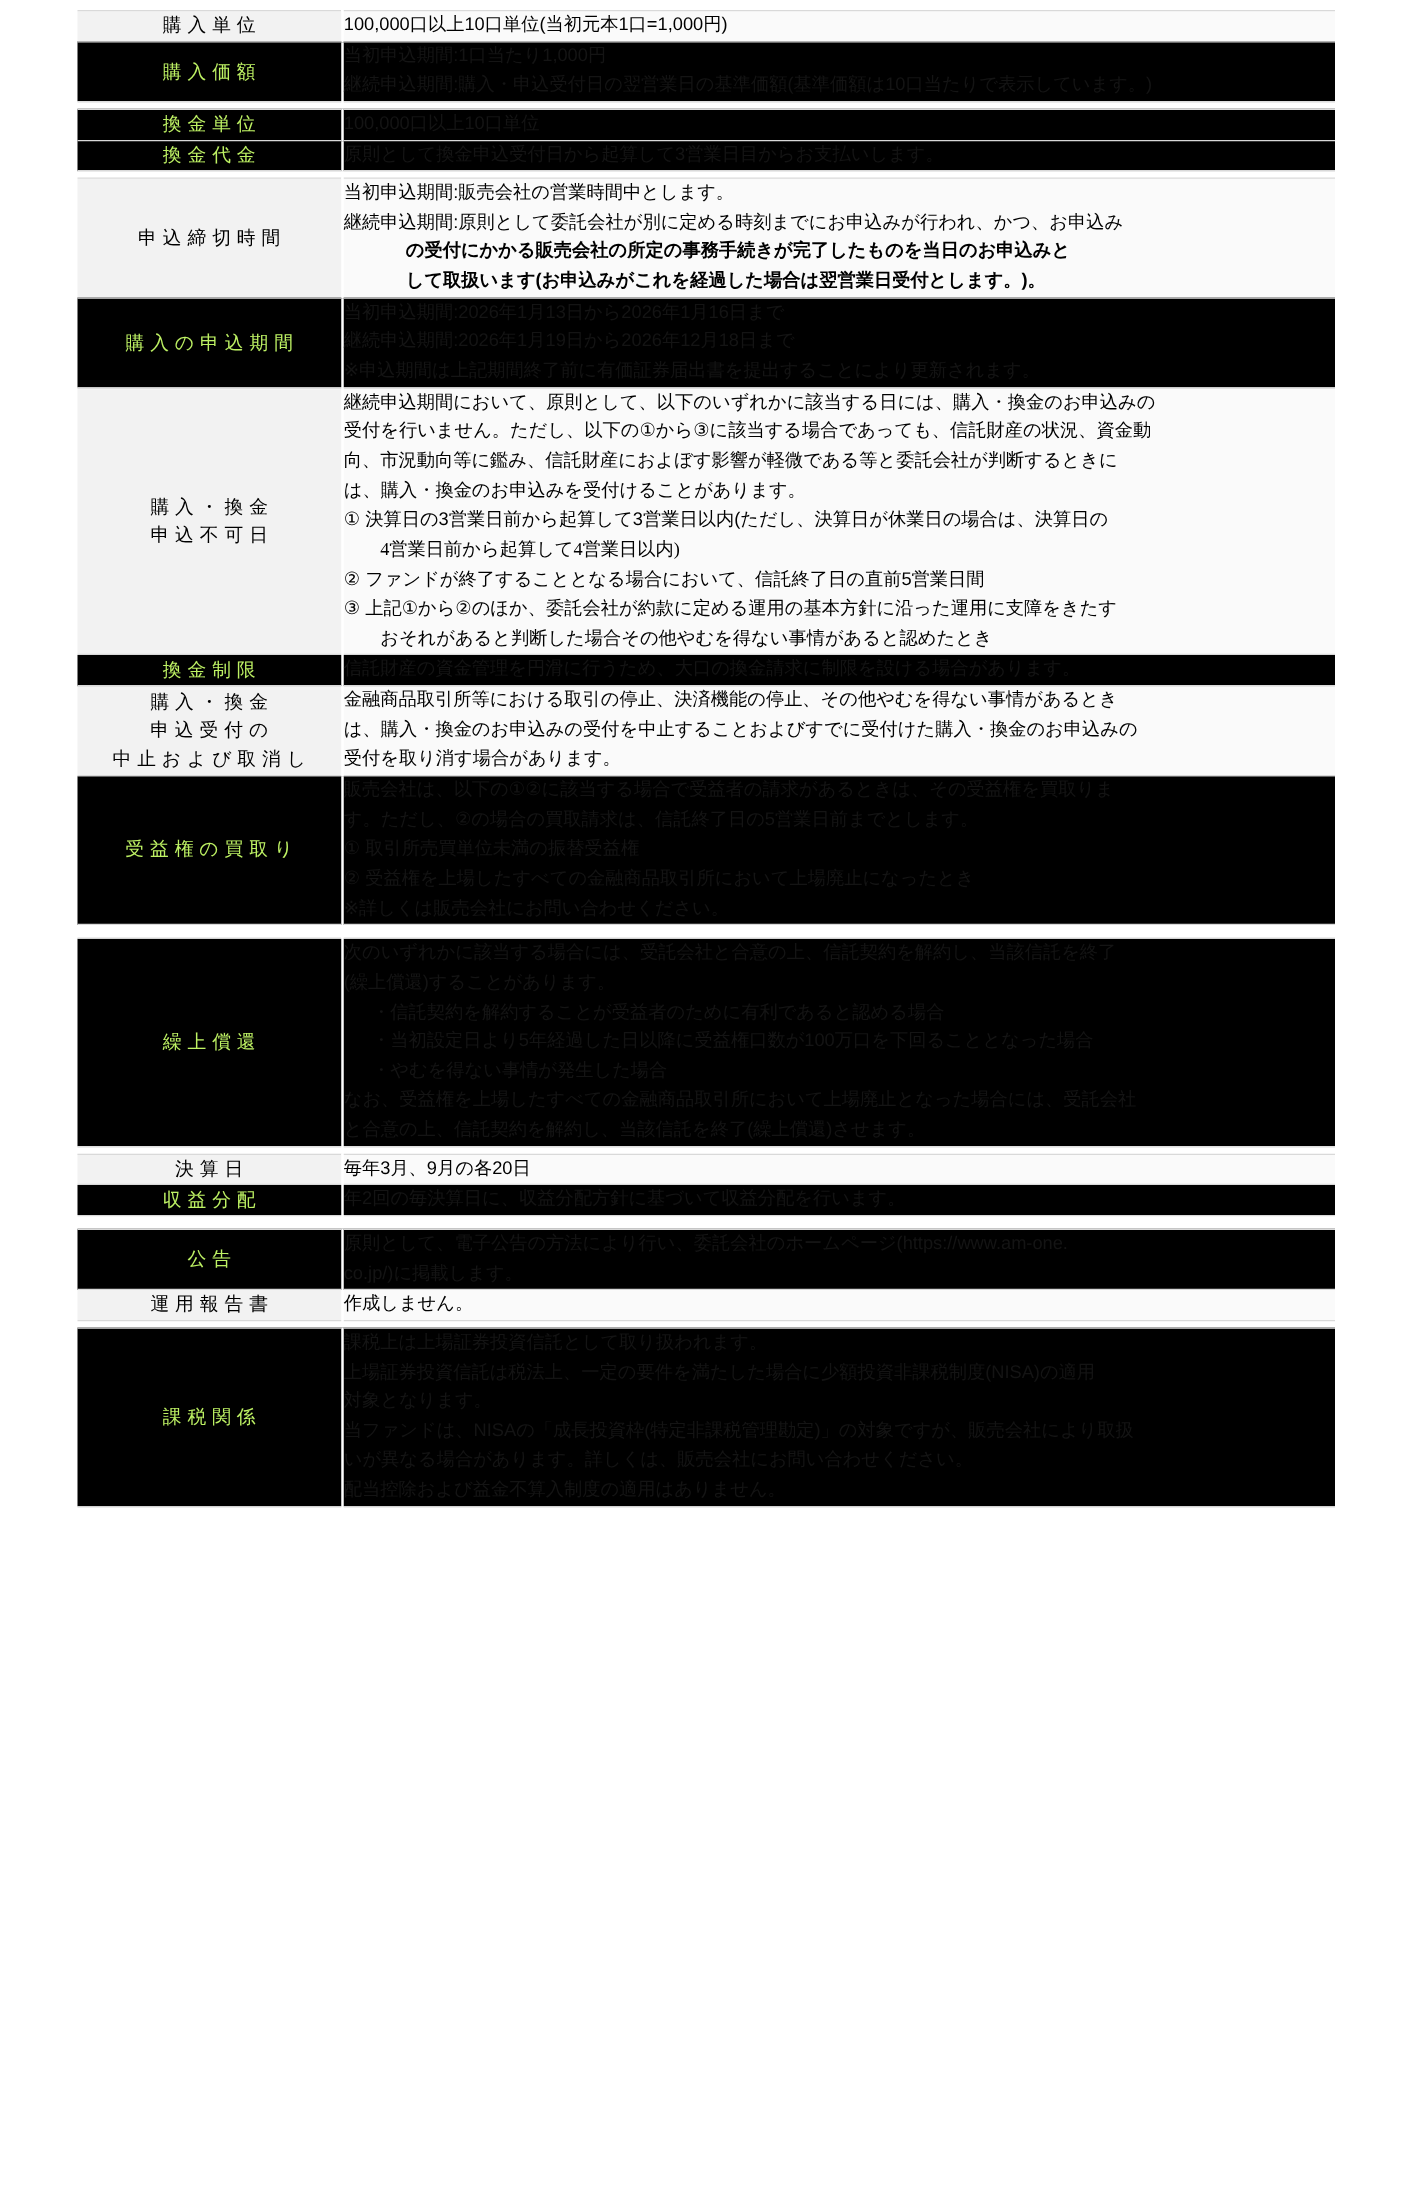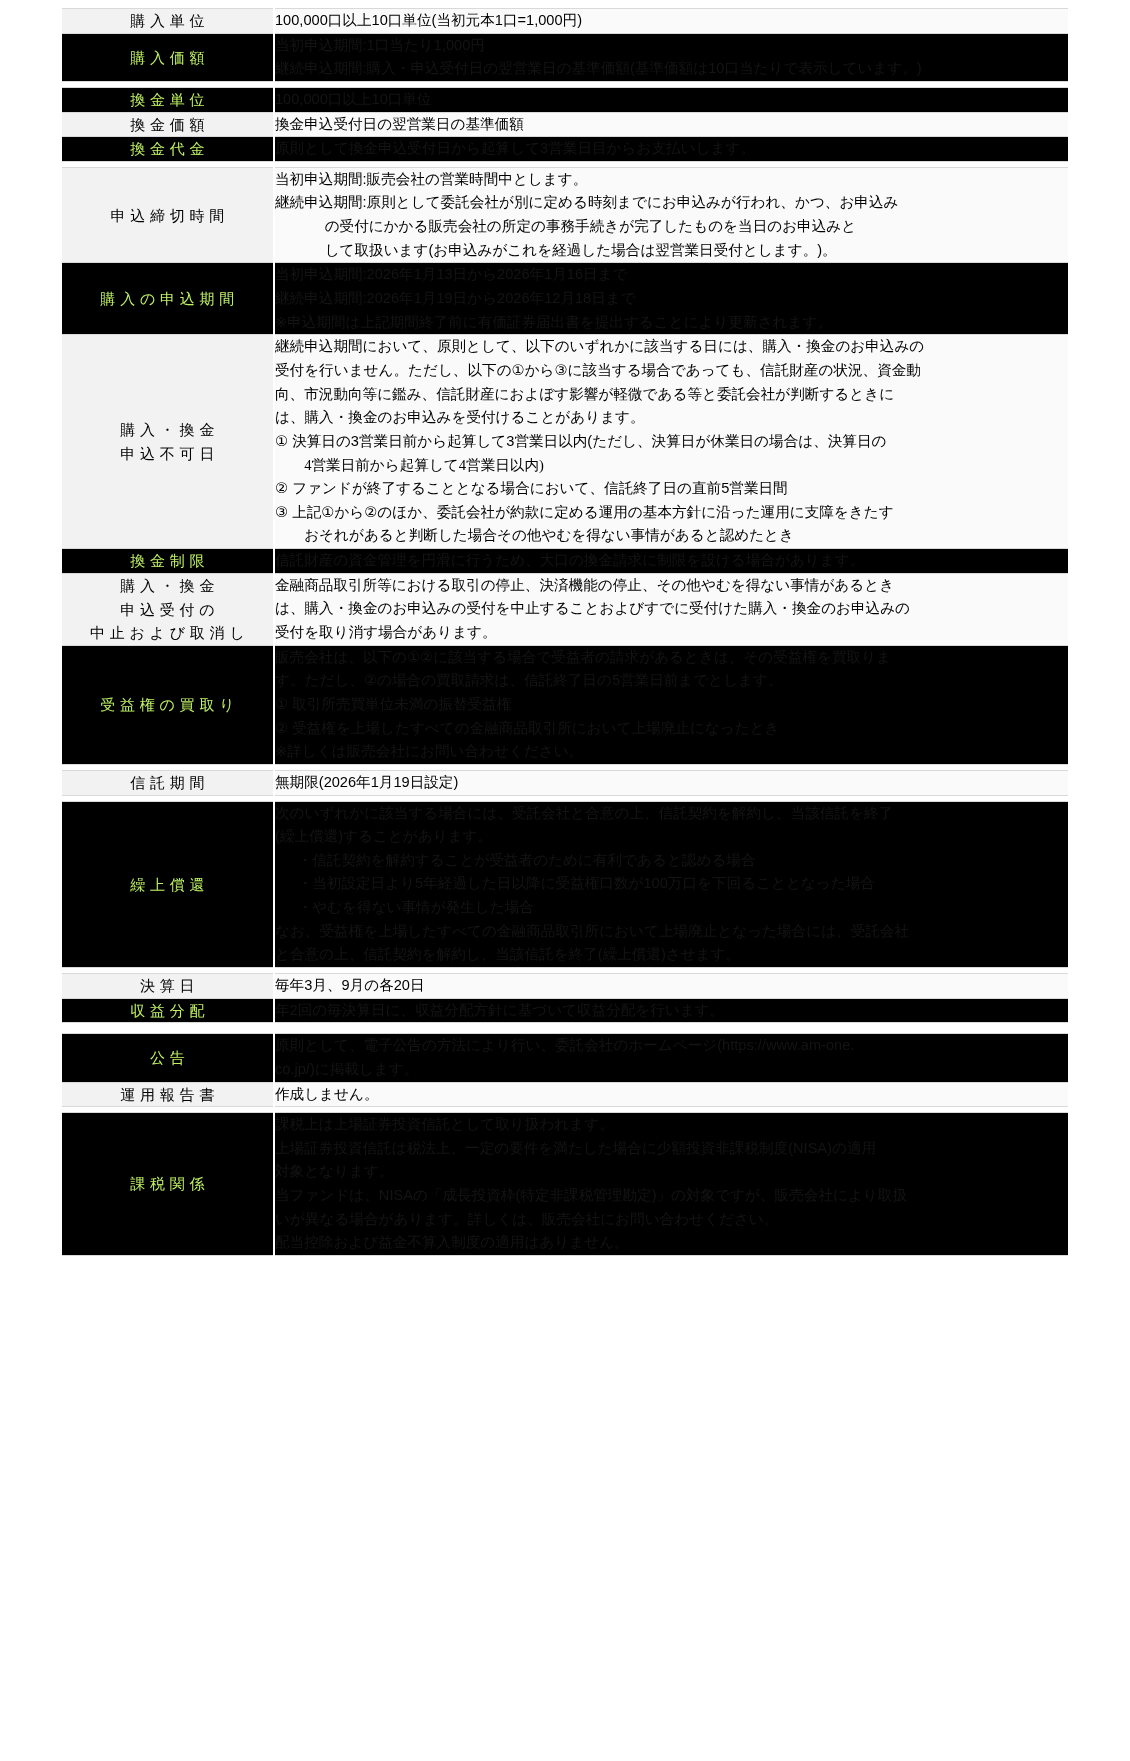--- a/index.html
+++ b/index.html
@@ -63,21 +63,21 @@
   tr.inv td.value {
     background: #000000;
     color: #0b0b0b;
   }
   tr.inv td.value .txt {
     color: #141414;
   }
   .sp { display: block; }
   .indent1 { display: block; padding-left: 1.0em; text-indent: -1.0em; }
   .indent2 { display: block; padding-left: 2.0em; font-family: Liberation Serif, serif; }
-  .indent-cont { display: block; padding-left: 3.4em; }
+  .indent-cont { display: block; padding-left: 3.4em; font-weight: bold; }
   .bullet { display: block; padding-left: 2.3em; text-indent: -0.75em; }
   tr.gaprow td { padding: 0; height: 5px; background: #ffffff; border: 0; }
 </style>
 </head>
 <body>
 
 <div class="page">
   <table class="spec">
     <tbody>
         <tr class="row">
@@ -101,28 +101,20 @@
           <td colspan="2"></td>
         </tr>
         <tr class="row inv">
           <td class="label">
             <span class="lab-line">換 金 単 位</span>
           </td>
           <td class="value">
             <span class="sp txt">100,000口以上10口単位</span>
           </td>
         </tr>
-        <tr class="row">
-          <td class="label">
-            <span class="lab-line">換 金 価 額</span>
-          </td>
-          <td class="value">
-            <span class="sp txt">換金申込受付日の翌営業日の基準価額</span>
-          </td>
-        </tr>
         <tr class="row inv">
           <td class="label">
             <span class="lab-line">換 金 代 金</span>
           </td>
           <td class="value">
             <span class="sp txt">原則として換金申込受付日から起算して3営業日目からお支払いします。</span>
           </td>
         </tr>
         <tr class="gaprow">
           <td colspan="2"></td>
@@ -193,28 +185,20 @@
             <span class="sp txt">販売会社は、以下の①②に該当する場合で受益者の請求があるときは、その受益権を買取りま</span>
             <span class="sp txt">す。ただし、②の場合の買取請求は、信託終了日の5営業日前までとします。</span>
             <span class="sp txt">① 取引所売買単位未満の振替受益権</span>
             <span class="sp txt">② 受益権を上場したすべての金融商品取引所において上場廃止になったとき</span>
             <span class="sp txt">※詳しくは販売会社にお問い合わせください。</span>
           </td>
         </tr>
         <tr class="gaprow">
           <td colspan="2"></td>
         </tr>
-        <tr class="row">
-          <td class="label">
-            <span class="lab-line">信 託 期 間</span>
-          </td>
-          <td class="value">
-            <span class="sp txt">無期限(2026年1月19日設定)</span>
-          </td>
-        </tr>
         <tr class="gaprow">
           <td colspan="2"></td>
         </tr>
         <tr class="row inv">
           <td class="label">
             <span class="lab-line">繰 上 償 還</span>
           </td>
           <td class="value">
             <span class="sp txt">次のいずれかに該当する場合には、受託会社と合意の上、信託契約を解約し、当該信託を終了</span>
             <span class="sp txt">(繰上償還)することがあります。</span>

